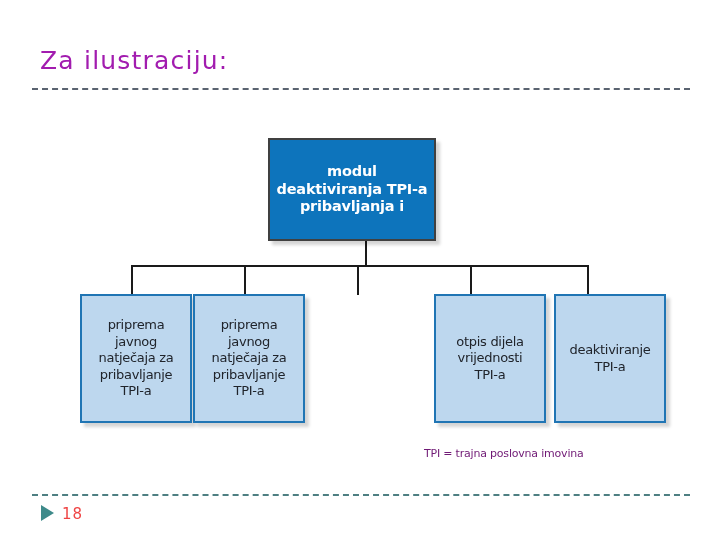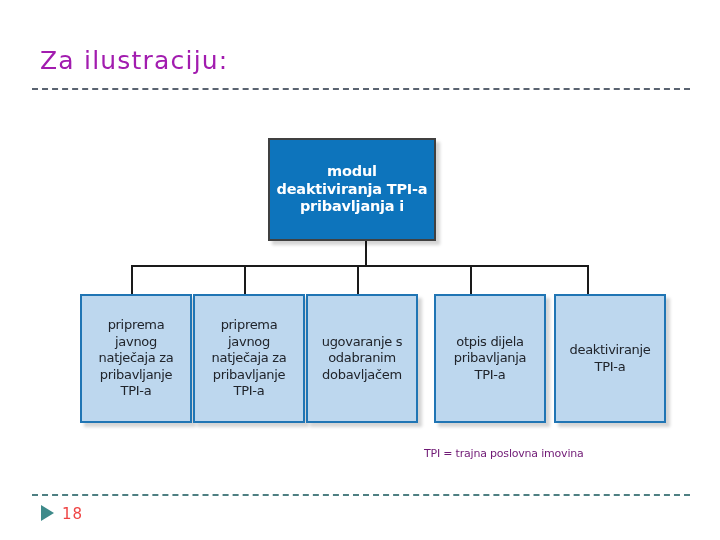--- a/index.html
+++ b/index.html
@@ -177,31 +177,24 @@
   </div>
   <div class="node node-child c1">
     <div class="node-text">
         <div>priprema</div>
         <div>javnog</div>
         <div>natječaja za</div>
         <div>pribavljanje</div>
         <div>TPI-a</div>
       </div>
   </div>
-  <div class="node node-child c2">
-    <div class="node-text">
-        <div>ugovaranje s</div>
-        <div>odabranim</div>
-        <div>dobavljačem</div>
-      </div>
-  </div>
   <div class="node node-child c3">
     <div class="node-text">
         <div>otpis dijela</div>
-        <div>pribavljanja</div>
+        <div>vrijednosti</div>
         <div>TPI-a</div>
       </div>
   </div>
   <div class="node node-child c4">
     <div class="node-text">
         <div>deaktiviranje</div>
         <div>TPI-a</div>
       </div>
   </div>
 

